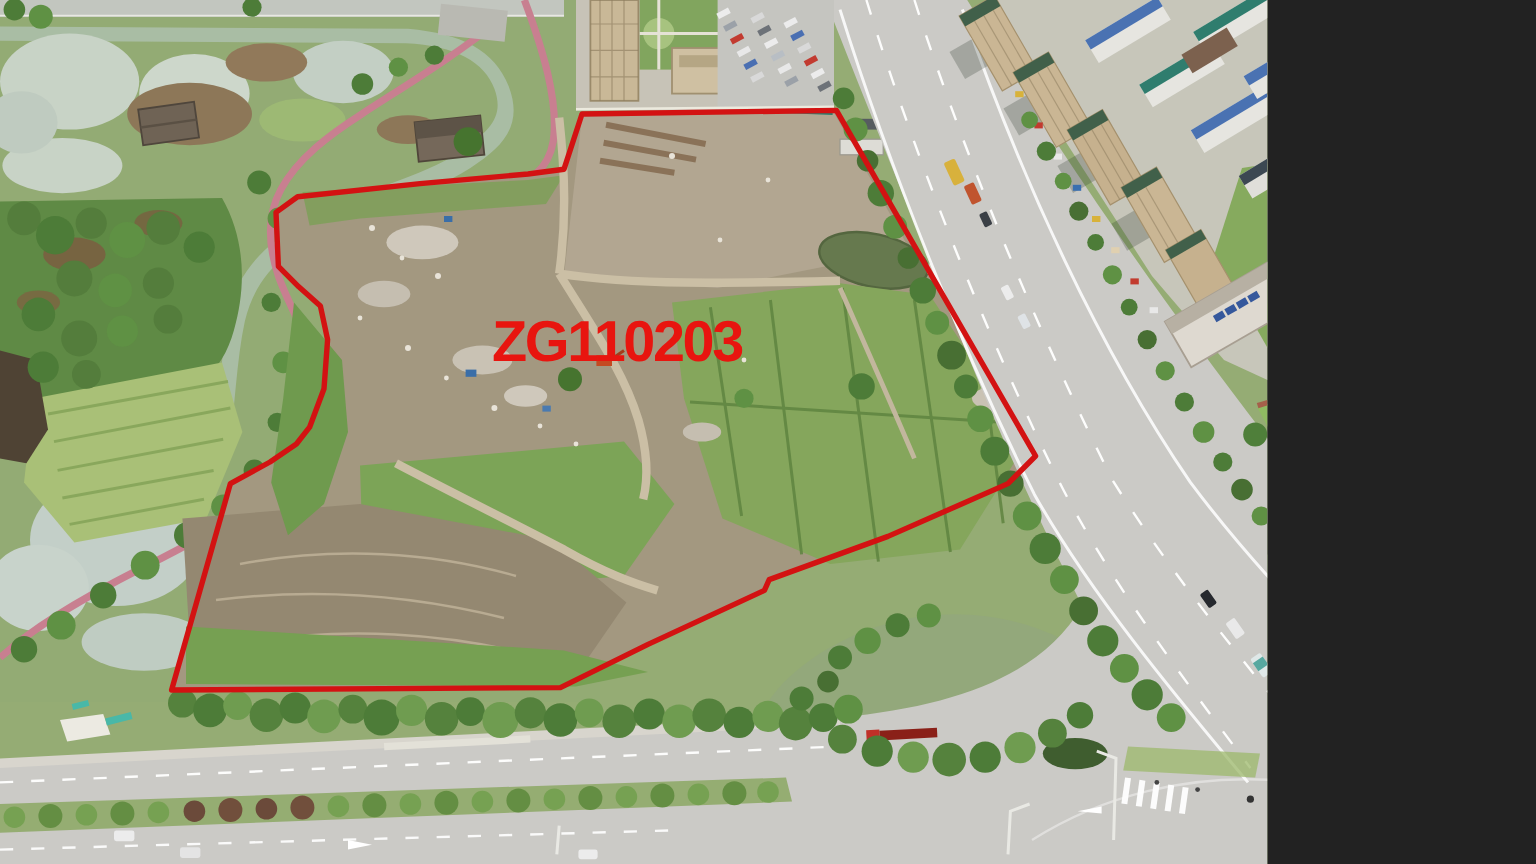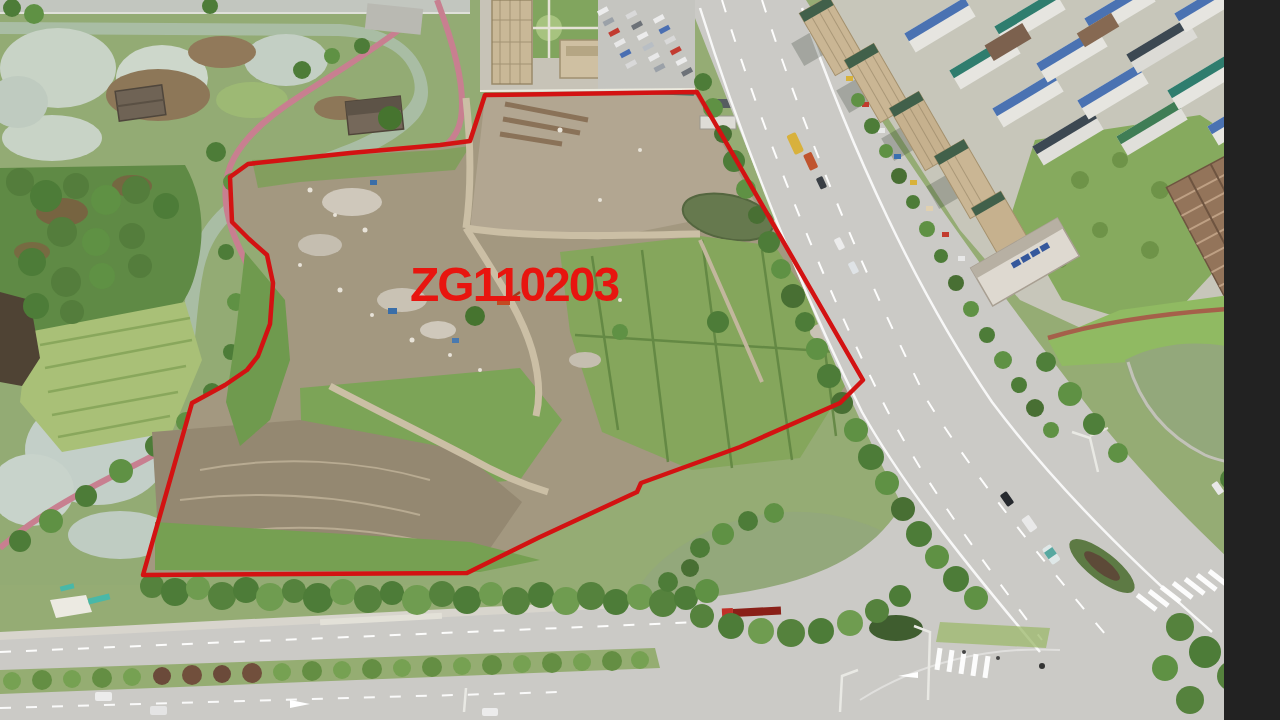--- a/index.html
+++ b/index.html
@@ -1,16 +1,16 @@
 <!DOCTYPE html>
 <html><head>
 <meta charset="utf-8">
 <style>
   html,body{margin:0;padding:0;background:#222;}
-  .stage{position:relative;width:1224px;height:720px;overflow:hidden;background:#94a67c;
+  .stage{position:relative;width:1056px;height:720px;overflow:hidden;background:#94a67c;
          font-family:"Liberation Sans", sans-serif;}
   .stage svg{position:absolute;left:0;top:0;display:block;}
   text.parcel-label{font-family:"Liberation Sans","DejaVu Sans",sans-serif;
                     font-weight:bold;letter-spacing:-2px;paint-order:stroke;}
 </style>
 </head>
 <body>
 
 <div class="stage">
 <svg width="1280" height="720" viewBox="0 0 1280 720">

